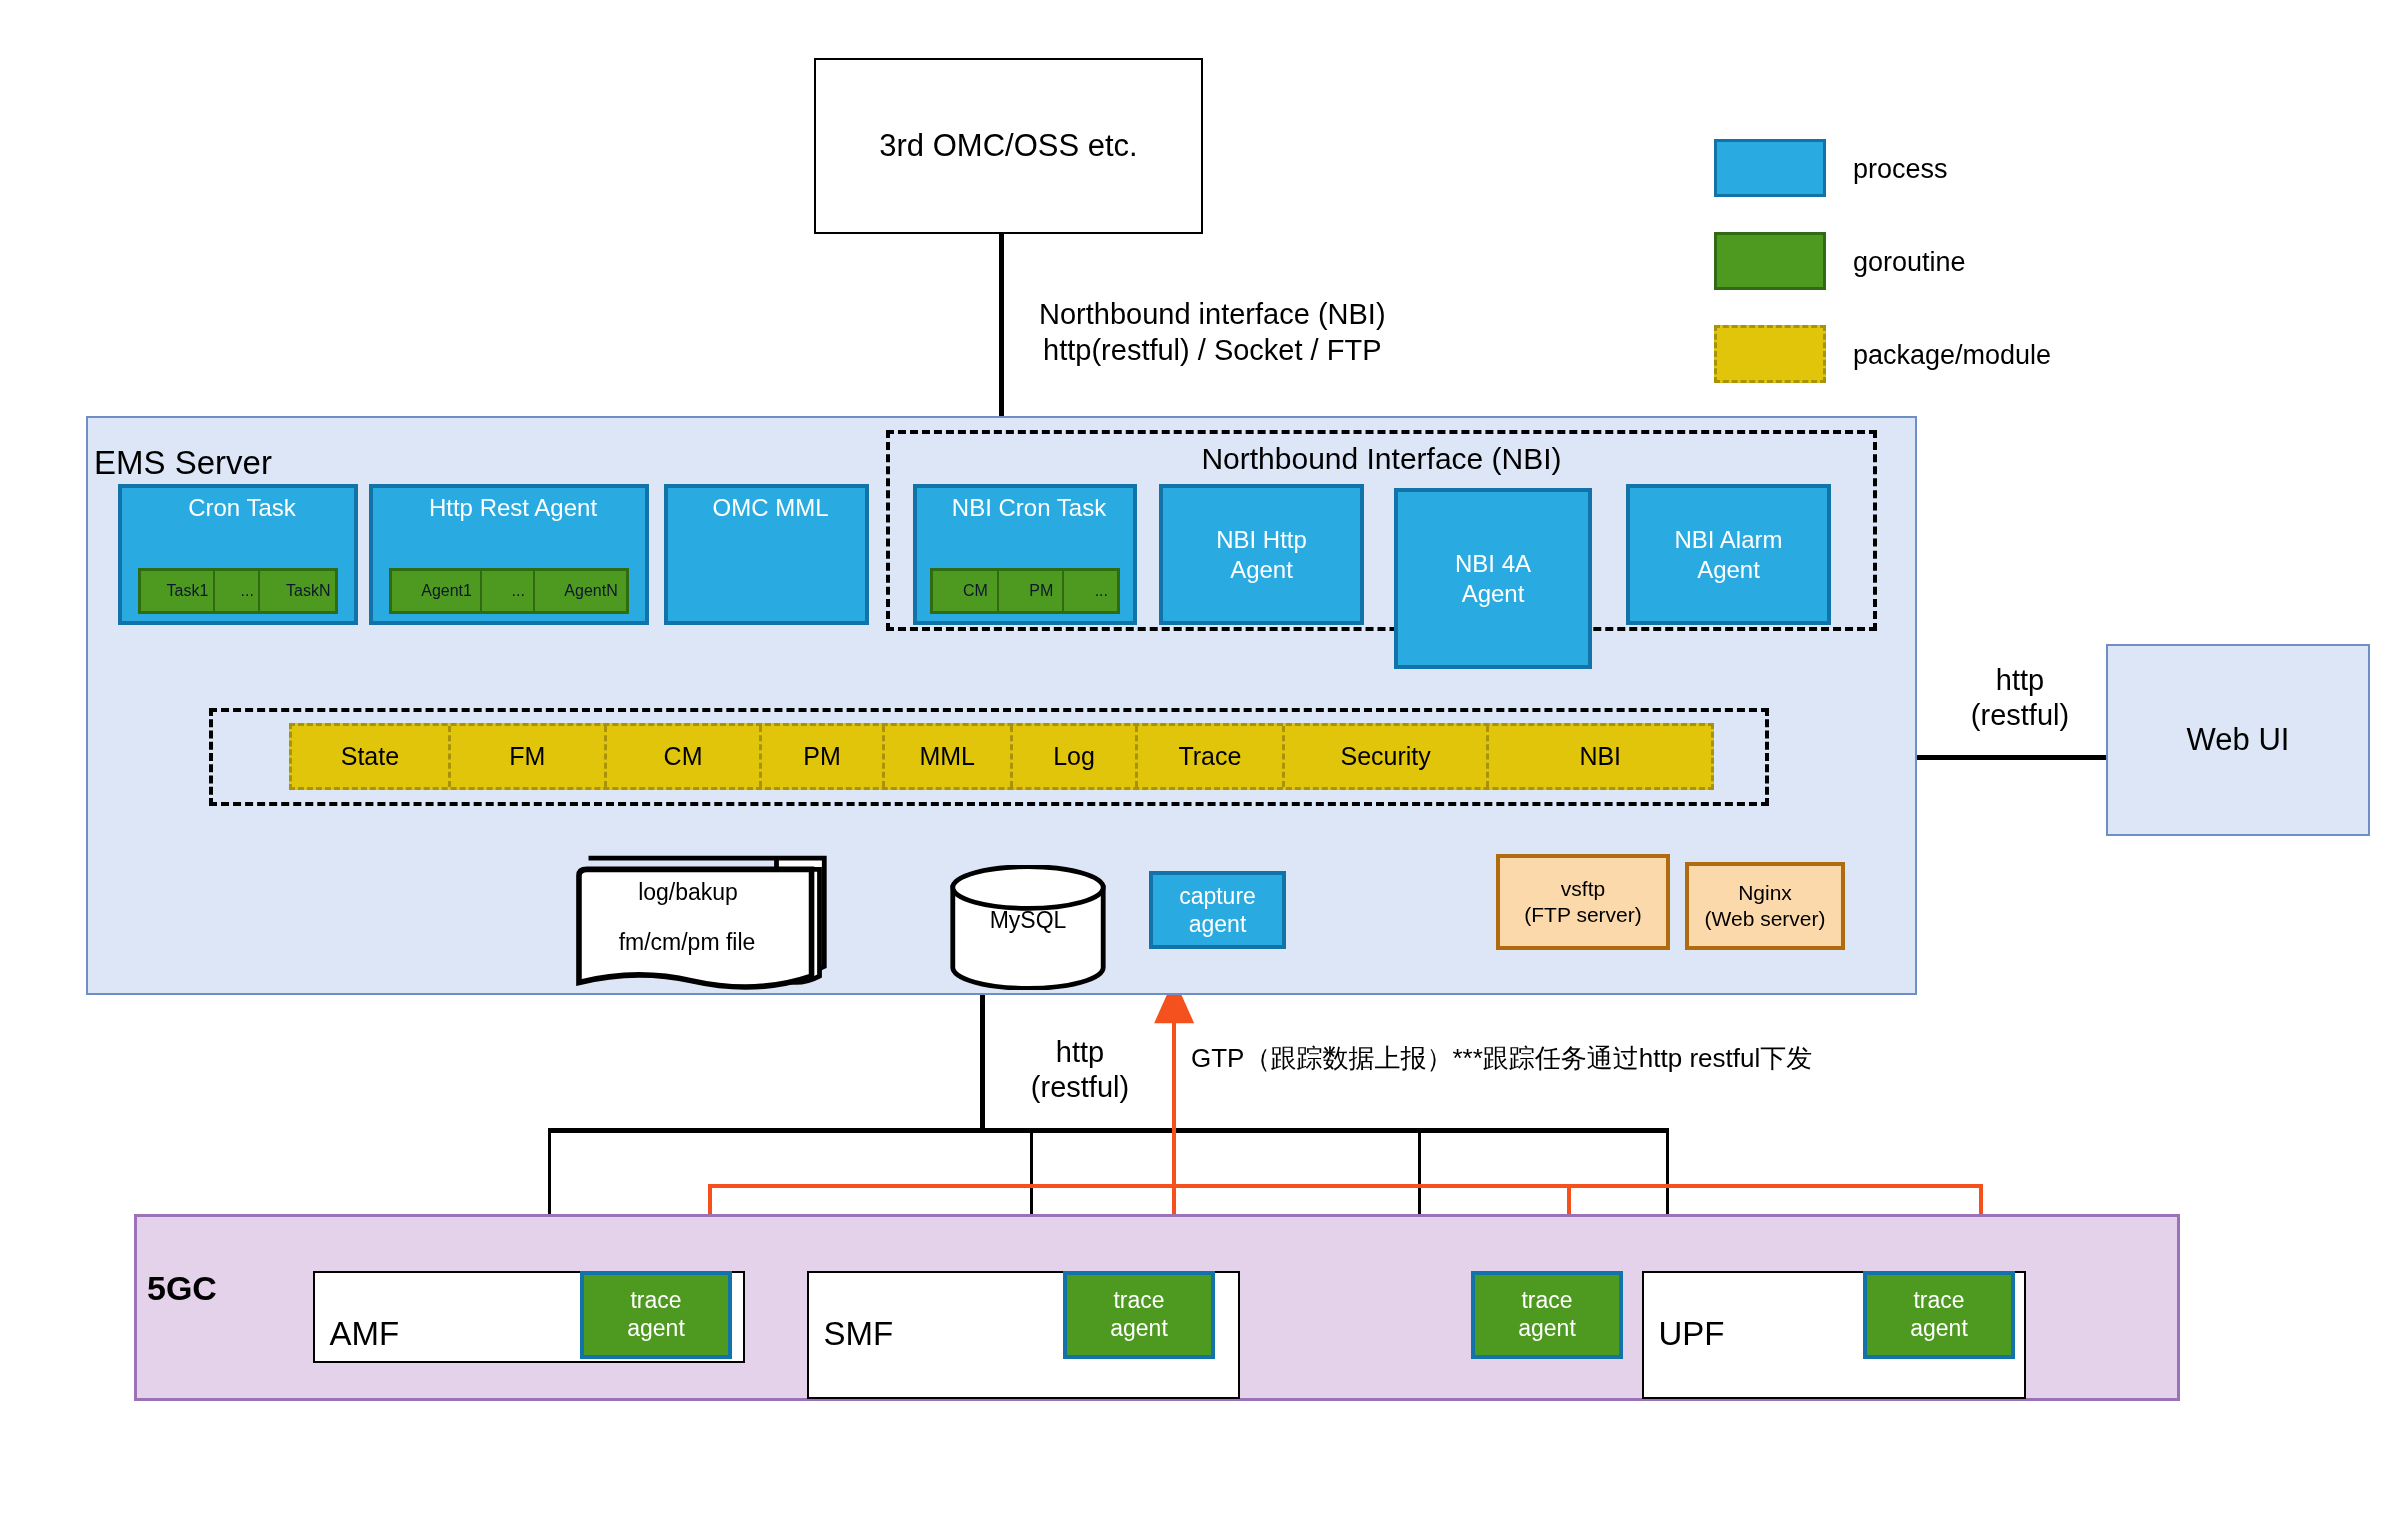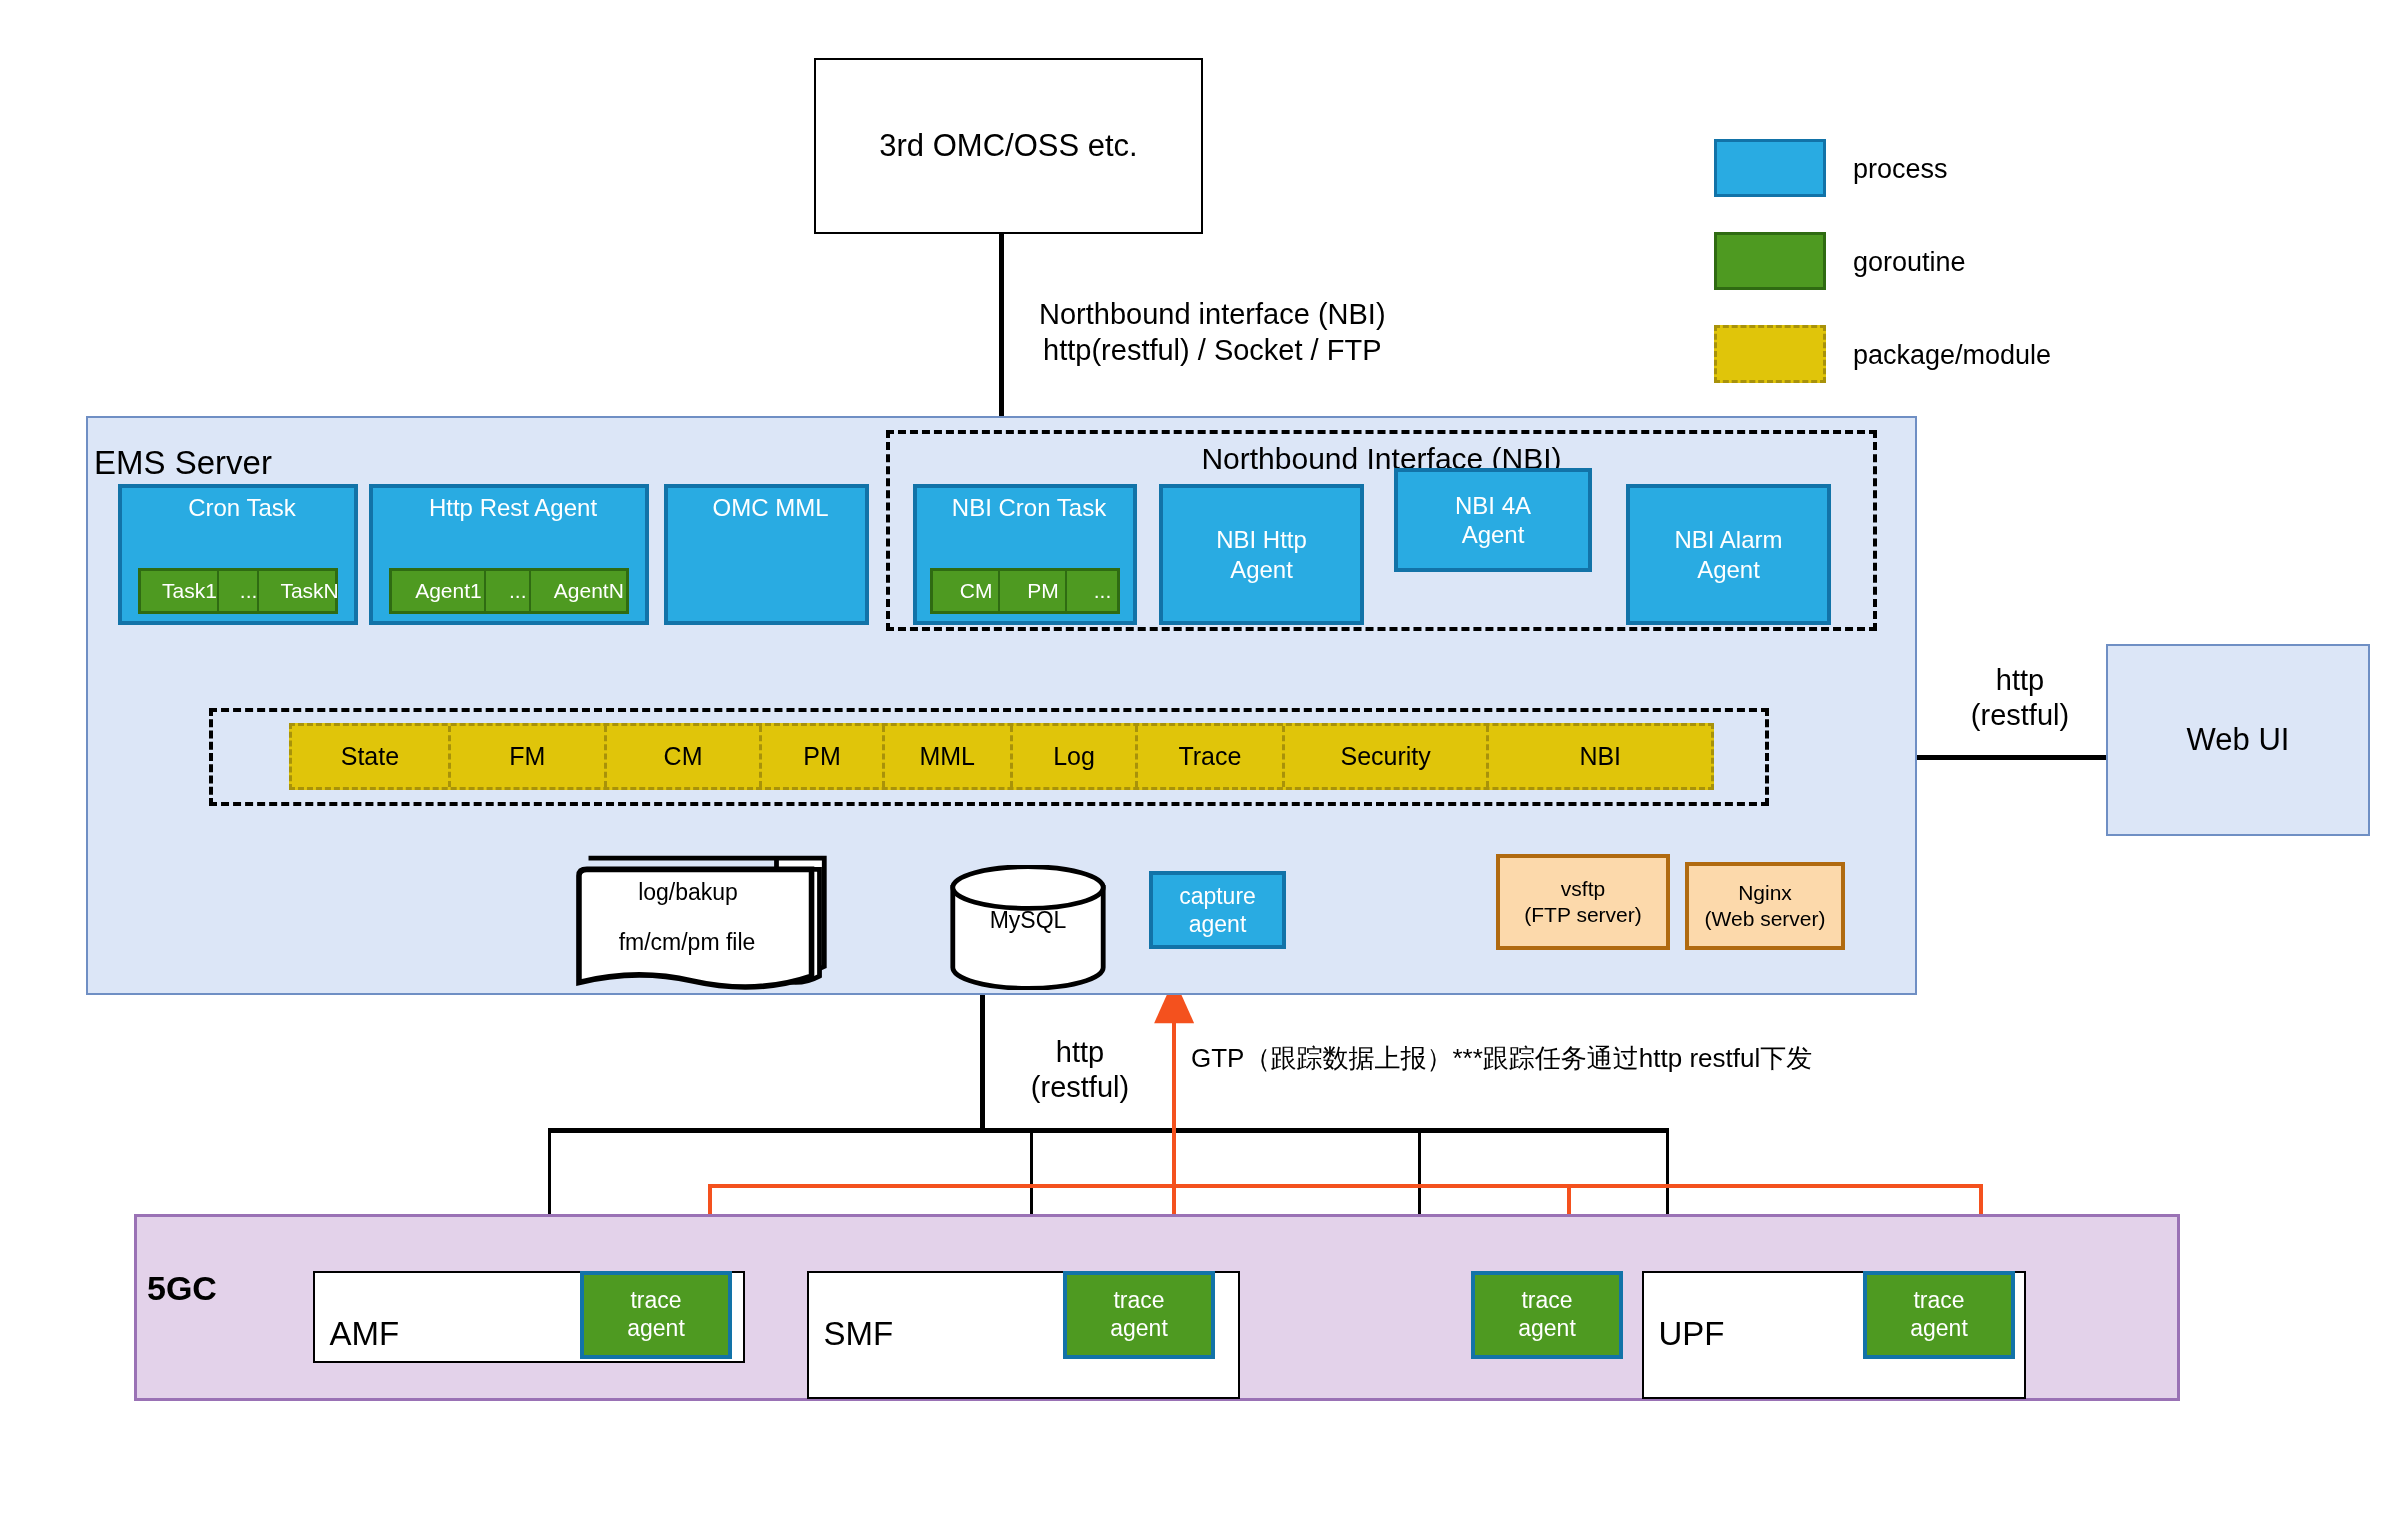--- a/index.html
+++ b/index.html
@@ -25,21 +25,21 @@
 
   
   .proc{background:#29abe2;border:4px solid #1273a8;color:#ffffff;}
   .proc .ptitle{position:absolute;left:0;right:0;top:6.4px;text-align:center;
                 font-size:24px;color:#ffffff;line-height:1.18;padding-left:8px;}
 
   
   .goro{background:#4e9a21;border:3.2px solid #2f6b12;display:flex;}
   .goro .cell{flex:1 1 auto;border-right:2.4px solid #2f6b12;
               display:flex;align-items:center;justify-content:center;
-              font-size:21px;color:#ffffff;margin-left:21px;}
+              font-size:16px;color:#0f172a;margin-left:21px;}
   .goro .cell:last-child{border-right:none;}
 
   
   .pkgbar{background:#e0c50a;border:3.2px dashed #a8920a;display:flex;}
   .pkgbar .pkg{display:flex;align-items:center;justify-content:center;
                border-right:3.2px dashed #a8920a;font-size:25px;color:#000;}
   .pkgbar .pkg:last-child{border-right:none;}
 
   
   .svcbox{background:#fcd9ab;border:4px solid #b06a10;
@@ -161,21 +161,21 @@
       <div class="cell">PM</div>
       <div class="cell">...</div>
     </div>
   </div>
 
   <div class="proc abs" style="left:1159px;top:484px;width:205px;height:141px;">
     <div class="txt" style="left:0;top:0;right:0;bottom:0;font-size:24px;color:#fff;">NBI Http
 Agent</div>
   </div>
 
-  <div class="proc abs" style="left:1394px;top:468px;width:198px;height:104px;">
+  <div class="proc abs" style="left:1394px;top:488px;width:198px;height:181px;">
     <div class="txt" style="left:0;top:0;right:0;bottom:0;font-size:24px;color:#fff;">NBI 4A
 Agent</div>
   </div>
 
   <div class="proc abs" style="left:1626px;top:484px;width:205px;height:141px;">
     <div class="txt" style="left:0;top:0;right:0;bottom:0;font-size:24px;color:#fff;">NBI Alarm
 Agent</div>
   </div>
 
   <div class="dashbox abs" style="left:209px;top:708px;width:1560px;height:98px;"></div>

